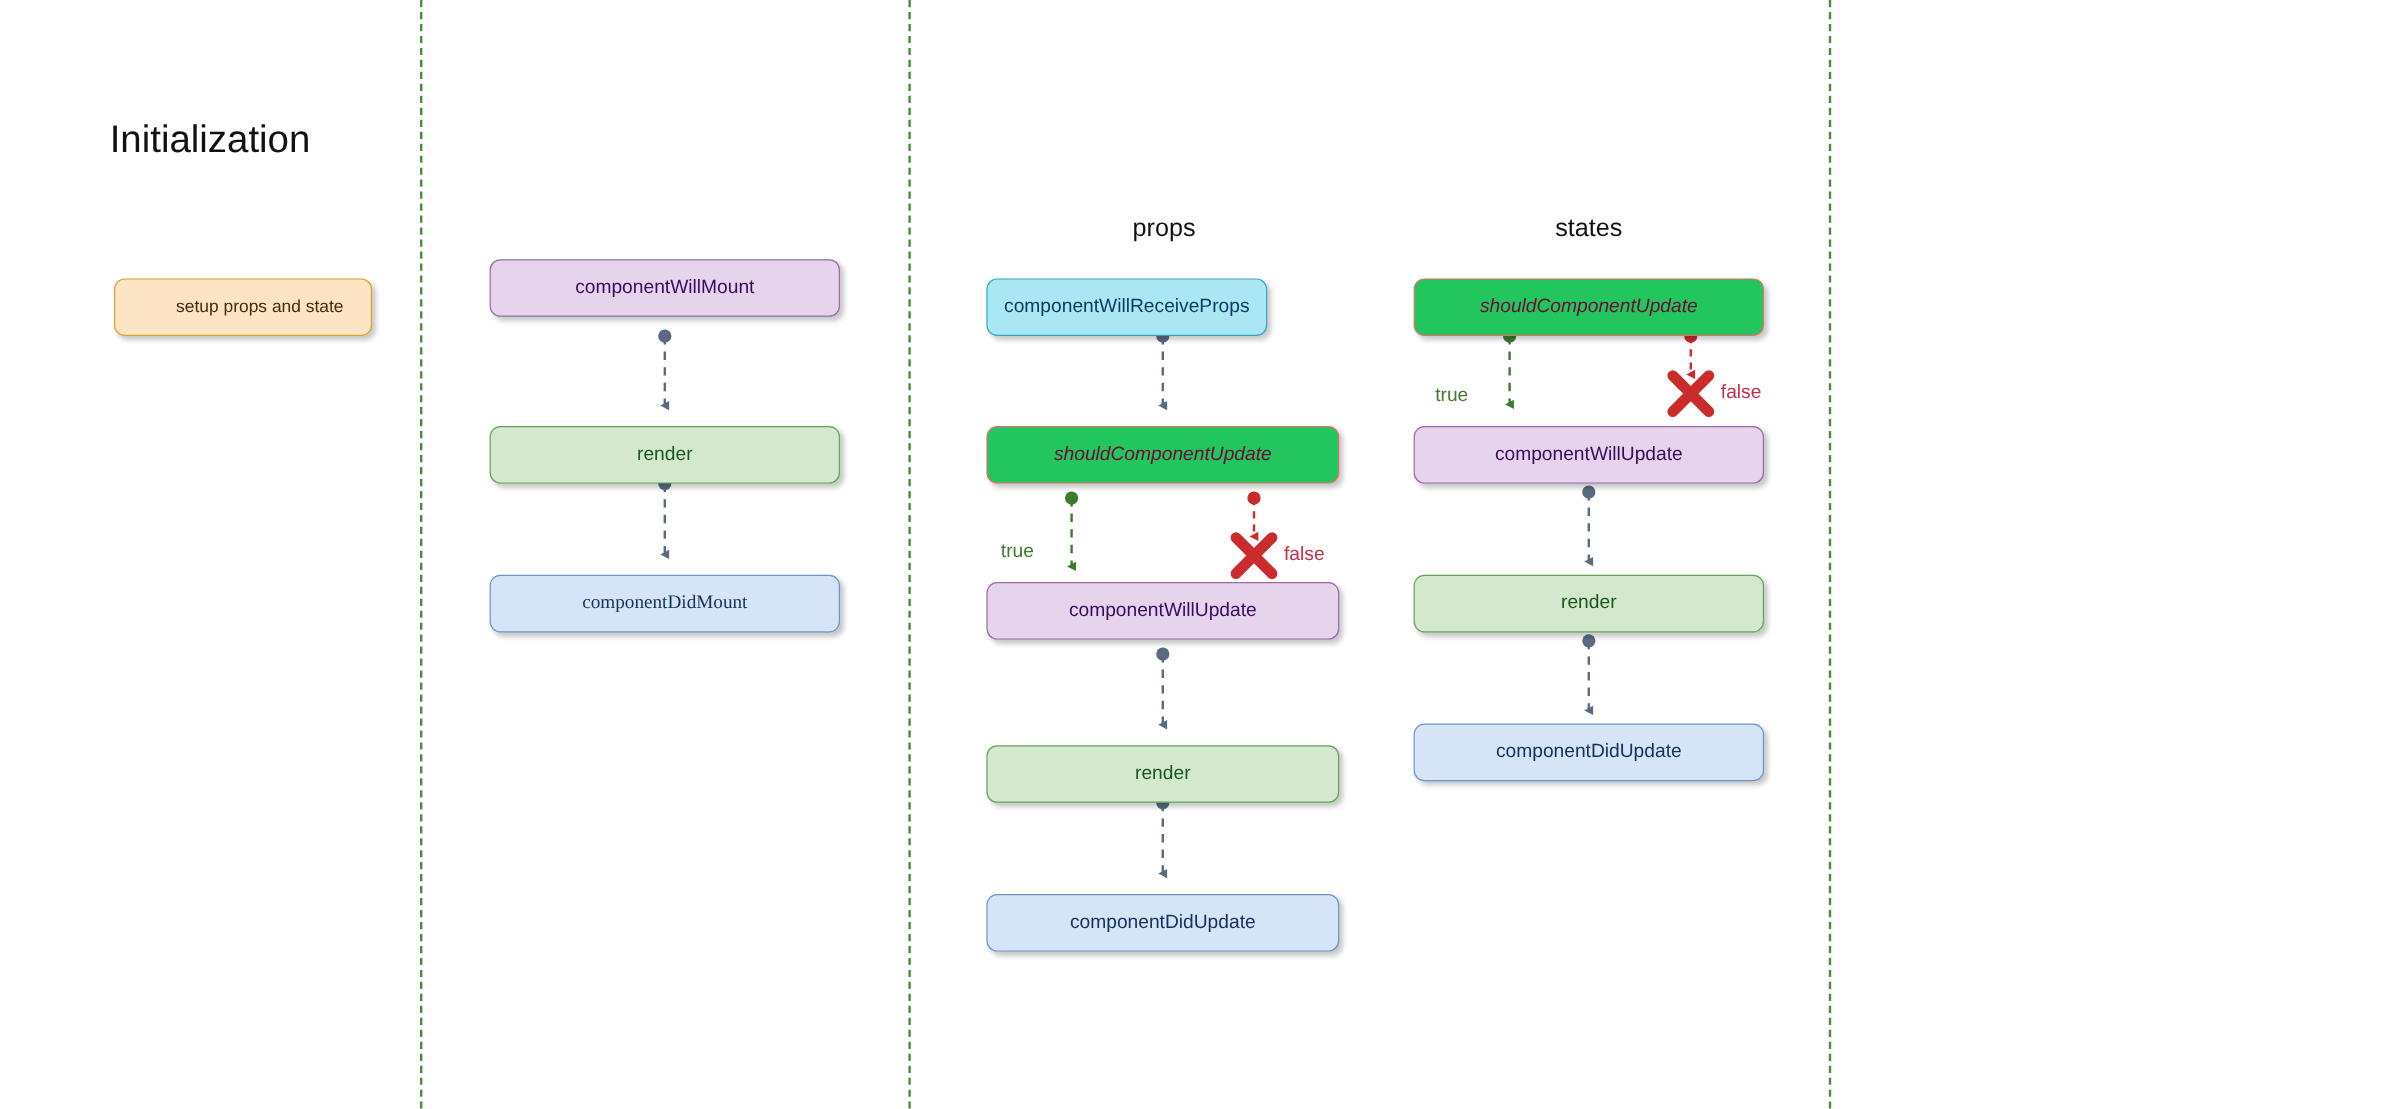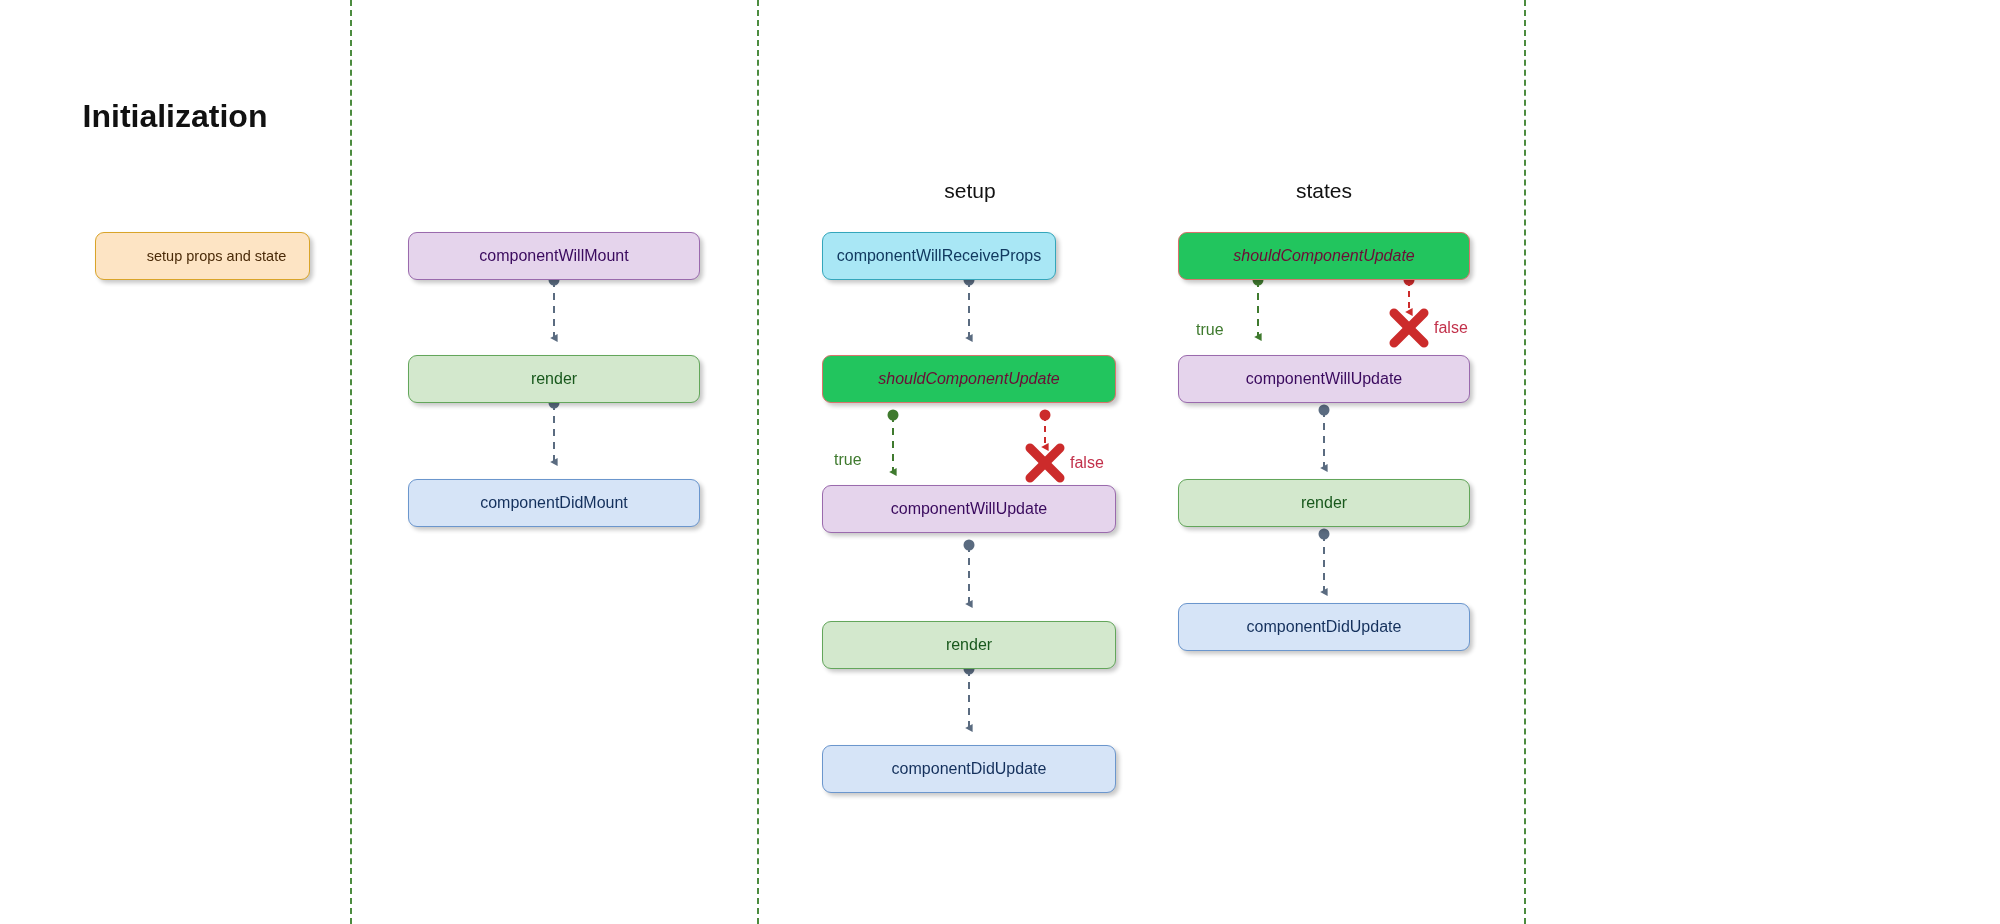--- a/index.html
+++ b/index.html
@@ -25,21 +25,21 @@
     top: 0;
     width: 0;
     border-left: 2px dashed #4c8c3f;
     height: 924px;
   }
 
   
   .section-title {
     position: absolute;
     font-size: 32px;
-    font-weight: 700;
+    font-weight: 400;
     color: #111111;
     text-align: center;
     white-space: nowrap;
     line-height: 1;
   }
   .sub-title {
     position: absolute;
     font-size: 21px;
     font-weight: 400;
     color: #111111;
@@ -120,21 +120,21 @@
 <body>
 
 <div id="canvas">
 
   <div class="divider" style="left:350px;"></div>
   <div class="divider" style="left:757px;"></div>
   <div class="divider" style="left:1524px;"></div>
 
   <div class="section-title" style="left:0px; top:100px; width:350px;">Initialization</div>
 
-  <div class="sub-title" style="left:822px; top:180px; width:296px;">setup</div>
+  <div class="sub-title" style="left:822px; top:180px; width:296px;">props</div>
   <div class="sub-title" style="left:1178px; top:180px; width:292px;">states</div>
 
   <svg class="conn" viewBox="0 0 2000 924" xmlns="http://www.w3.org/2000/svg">
     <defs>
       <marker id="arrowGray" markerWidth="9" markerHeight="9" refX="4.5" refY="4.2" orient="auto" markerUnits="userSpaceOnUse">
         <path d="M0.6,0.6 L8.4,0.6 L4.5,8 Z" fill="#5a6b80"></path>
       </marker>
       <marker id="arrowGreen" markerWidth="9" markerHeight="9" refX="4.5" refY="4.2" orient="auto" markerUnits="userSpaceOnUse">
         <path d="M0.6,0.6 L8.4,0.6 L4.5,8 Z" fill="#3f7a2e"></path>
       </marker>
@@ -196,23 +196,23 @@
       <line x1="1324" y1="410" x2="1324" y2="468" stroke="#5a6b80" stroke-width="2" stroke-dasharray="7 6" marker-end="url(#arrowGray)"></line>
     </g>
     <g>
       <circle cx="1324" cy="534" r="5.5" fill="#5a6b80"></circle>
       <line x1="1324" y1="534" x2="1324" y2="592" stroke="#5a6b80" stroke-width="2" stroke-dasharray="7 6" marker-end="url(#arrowGray)"></line>
     </g>
   </svg>
 
   <div class="node orange small" style="left:95px; top:232px; width:215px;">setup props and state</div>
 
-  <div class="node purple" style="left:408px; top:232px; width:292px;">componentWillMount</div>
+  <div class="node purple" style="left:408px; top:216px; width:292px;">componentWillMount</div>
   <div class="node green" style="left:408px; top:355px; width:292px;">render</div>
-  <div class="node blue" style="left:408px; top:479px; width:292px;">componentDidMount</div>
+  <div class="node blue" style="left:408px; top:479px; width:292px;font-family:Liberation Serif, serif;">componentDidMount</div>
 
   <div class="node cyan" style="left:822px; top:232px; width:234px;">componentWillReceiveProps</div>
   <div class="node red" style="left:822px; top:355px; width:294px;">shouldComponentUpdate</div>
   <div class="node purple" style="left:822px; top:485px; width:294px;">componentWillUpdate</div>
   <div class="node green" style="left:822px; top:621px; width:294px;">render</div>
   <div class="node blue" style="left:822px; top:745px; width:294px;">componentDidUpdate</div>
 
   <div class="node red" style="left:1178px; top:232px; width:292px;">shouldComponentUpdate</div>
   <div class="node purple" style="left:1178px; top:355px; width:292px;">componentWillUpdate</div>
   <div class="node green" style="left:1178px; top:479px; width:292px;">render</div>

